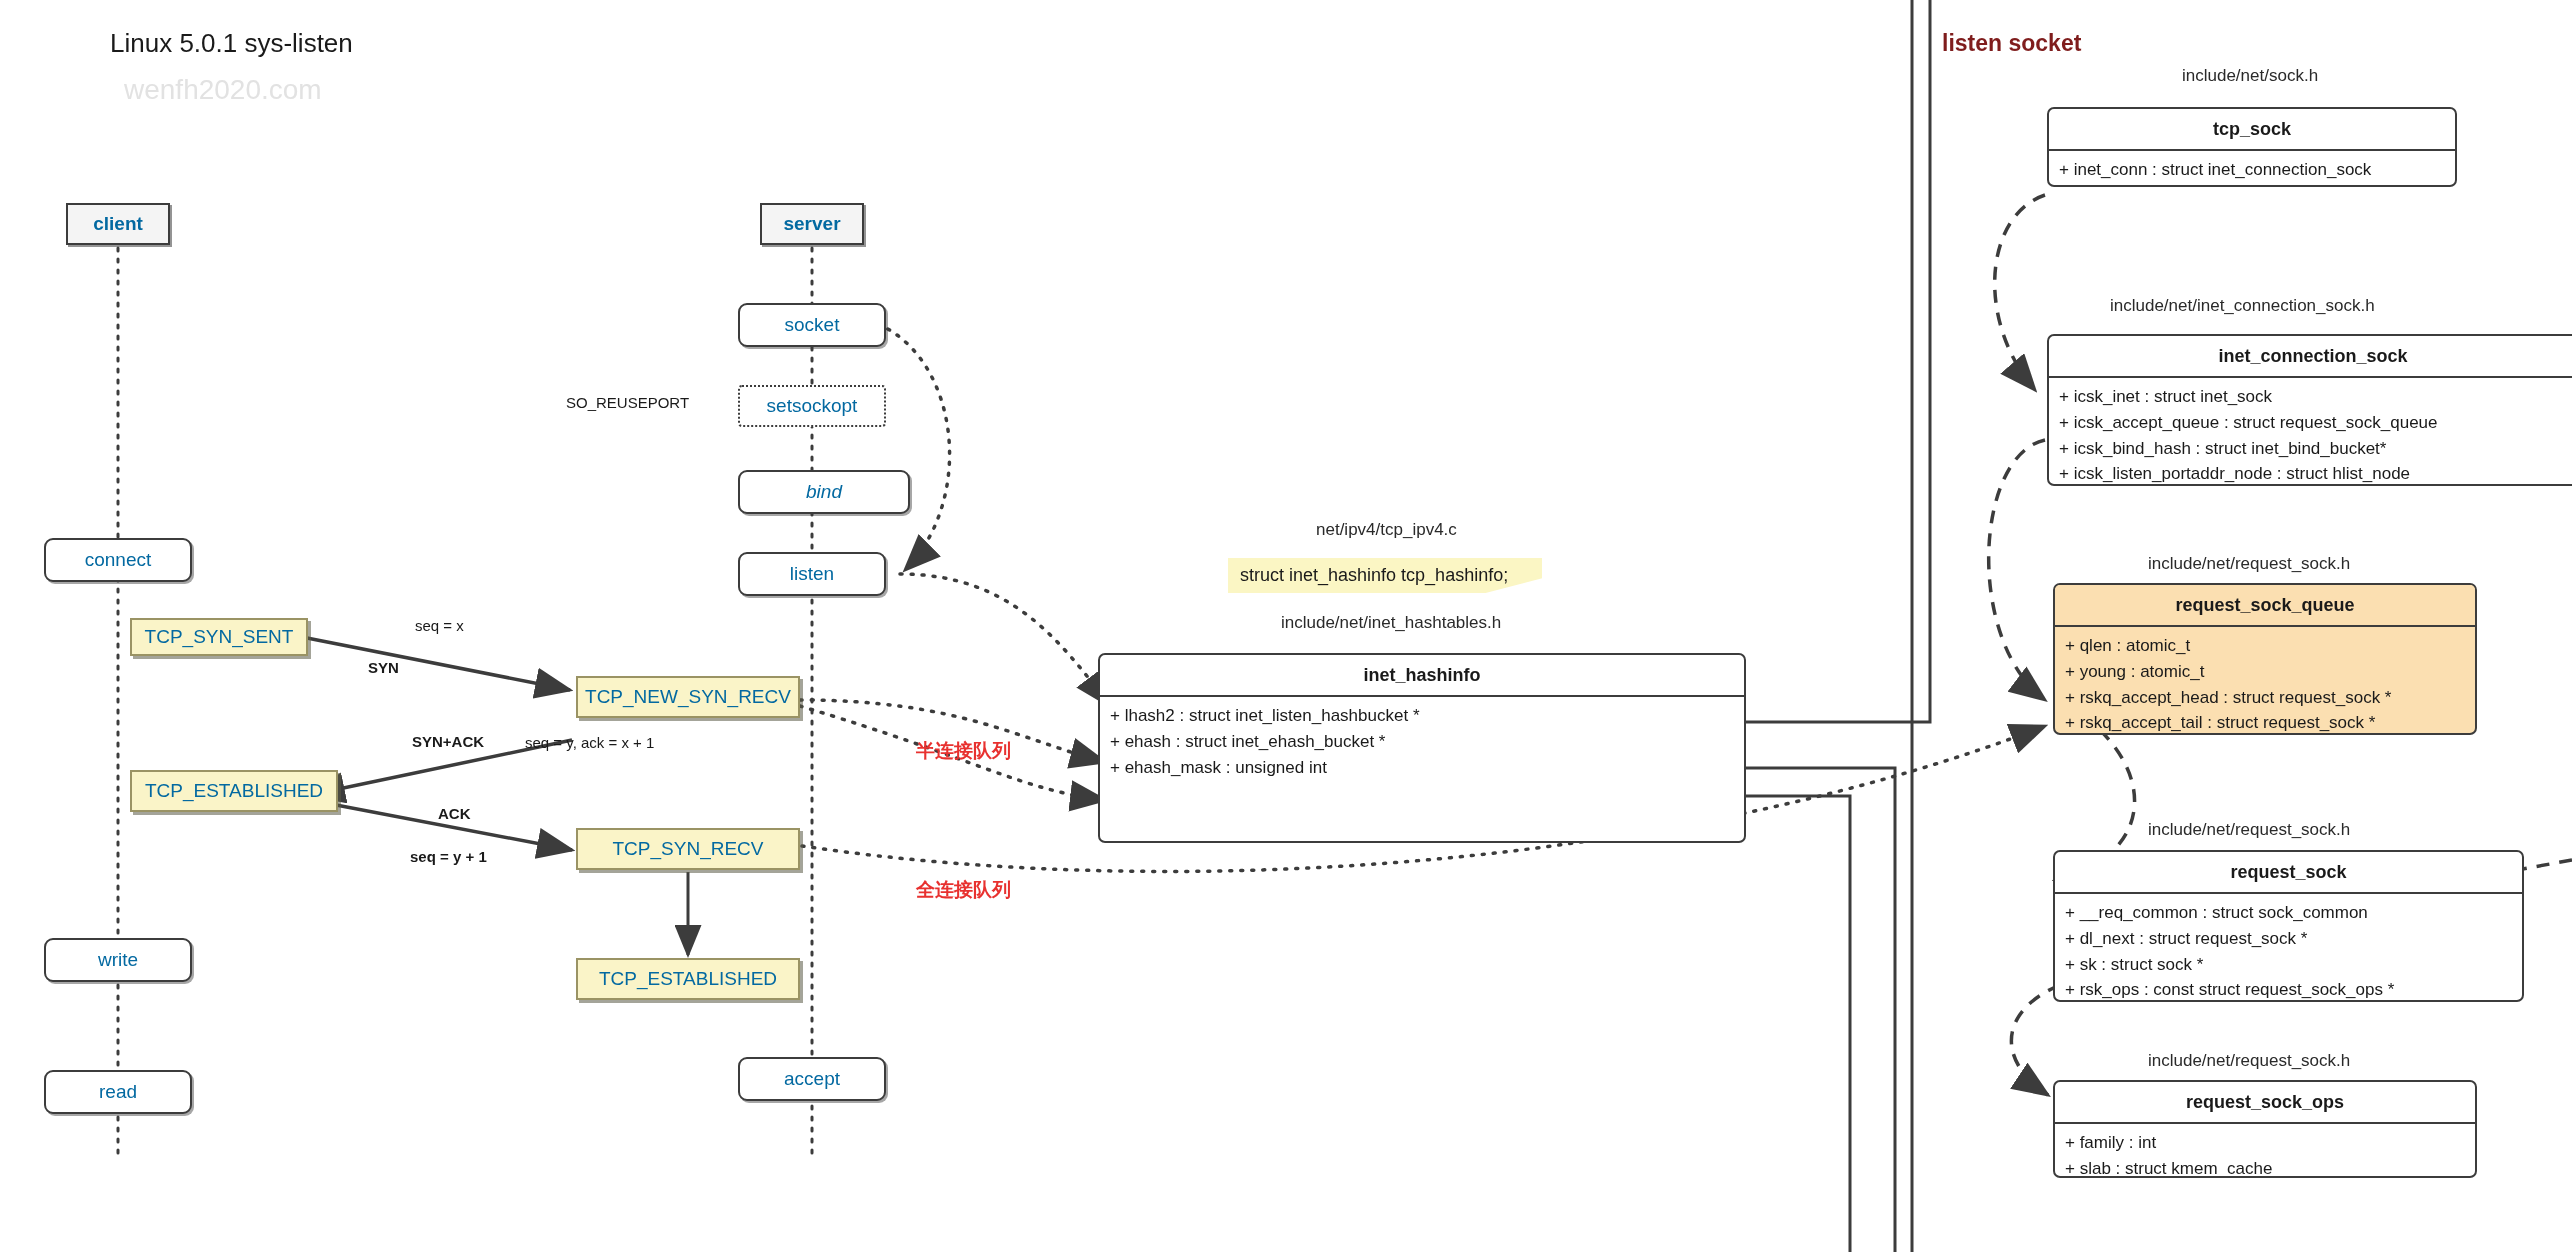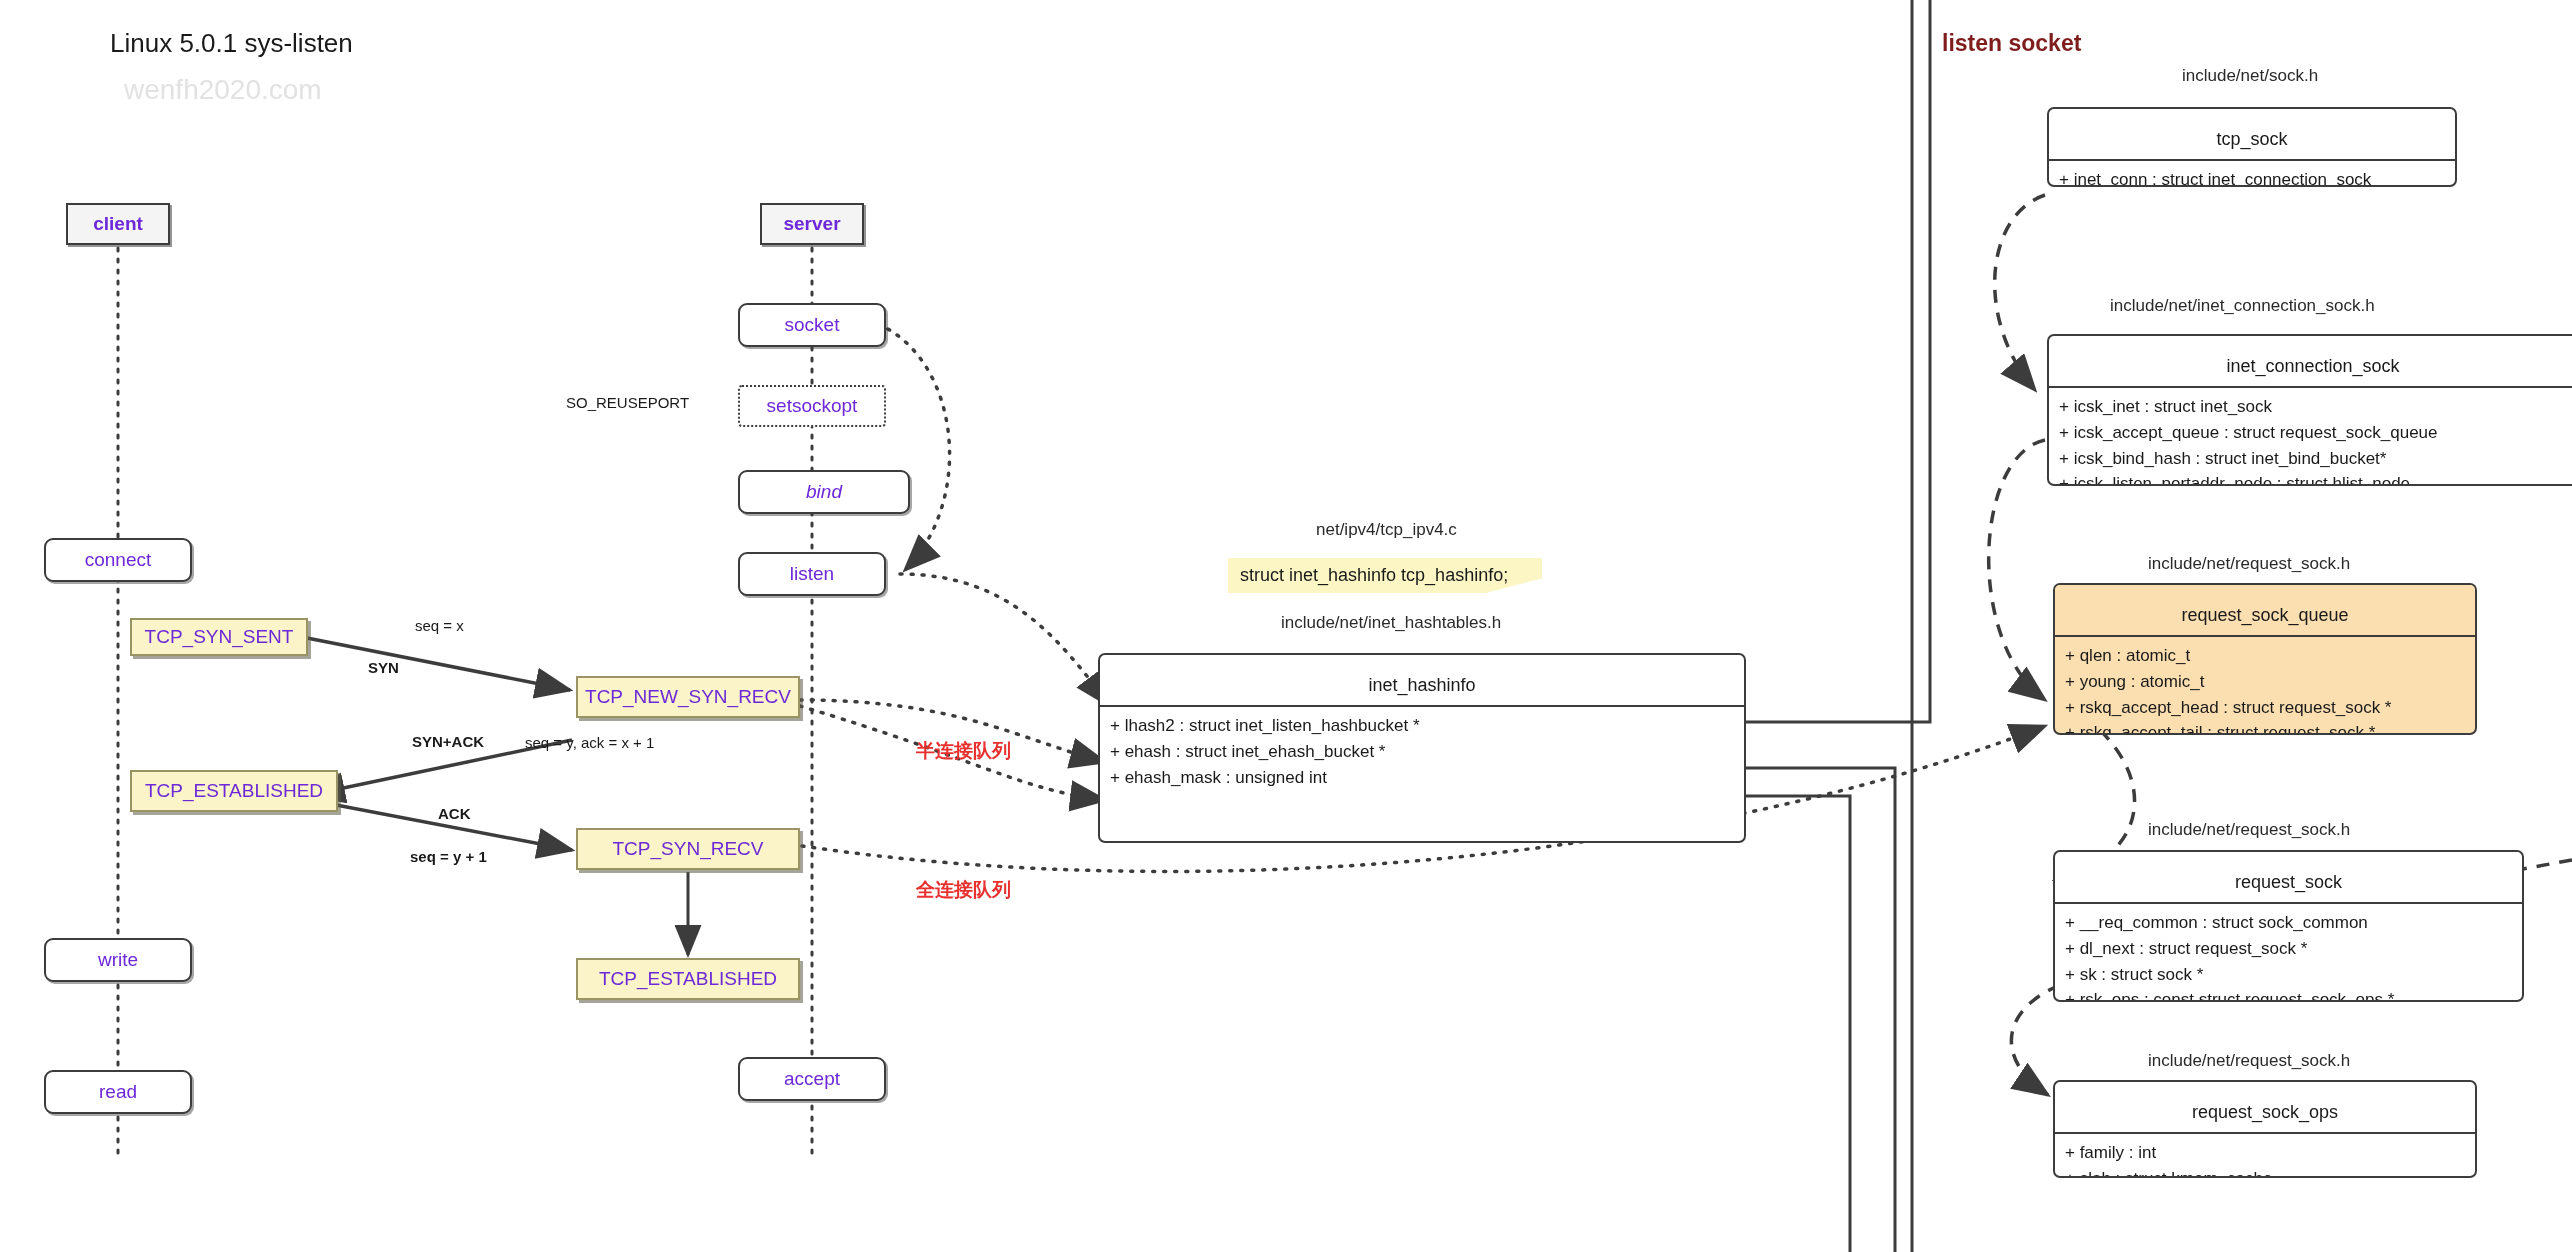--- a/index.html
+++ b/index.html
@@ -20,21 +20,21 @@
     left: 0; top: 0;
     width: 2572px; height: 1252px;
     pointer-events: none;
   }
   .node {
     position: absolute;
     display: flex;
     align-items: center;
     justify-content: center;
     text-align: center;
-    color: #6d28d9;
+    color: #0369a1;
   }
 
   
   .actor {
     background: #f4f4f4;
     border: 2.5px solid #3c3c3c;
     font-weight: bold;
     font-size: 19px;
     box-shadow: 2px 2px 0 rgba(60,60,60,.55);
   }
@@ -113,24 +113,24 @@
   
   .uml {
     position: absolute;
     background: #ffffff;
     border: 2.5px solid #3c3c3c;
     border-radius: 7px;
     overflow: hidden;
   }
   .uml-title {
     text-align: center;
-    font-weight: normal;
+    font-weight: bold;
     font-size: 18px;
     color: #1a1a1a;
-    padding: 20px 6px 9px;
+    padding: 10px 6px 9px;
     border-bottom: 2px solid #3c3c3c;
     white-space: nowrap;
   }
   .uml-fields {
     padding: 6px 0 7px 10px;
   }
   .uml-field {
     font-size: 17px;
     color: #1a1a1a;
     line-height: 1.52;

